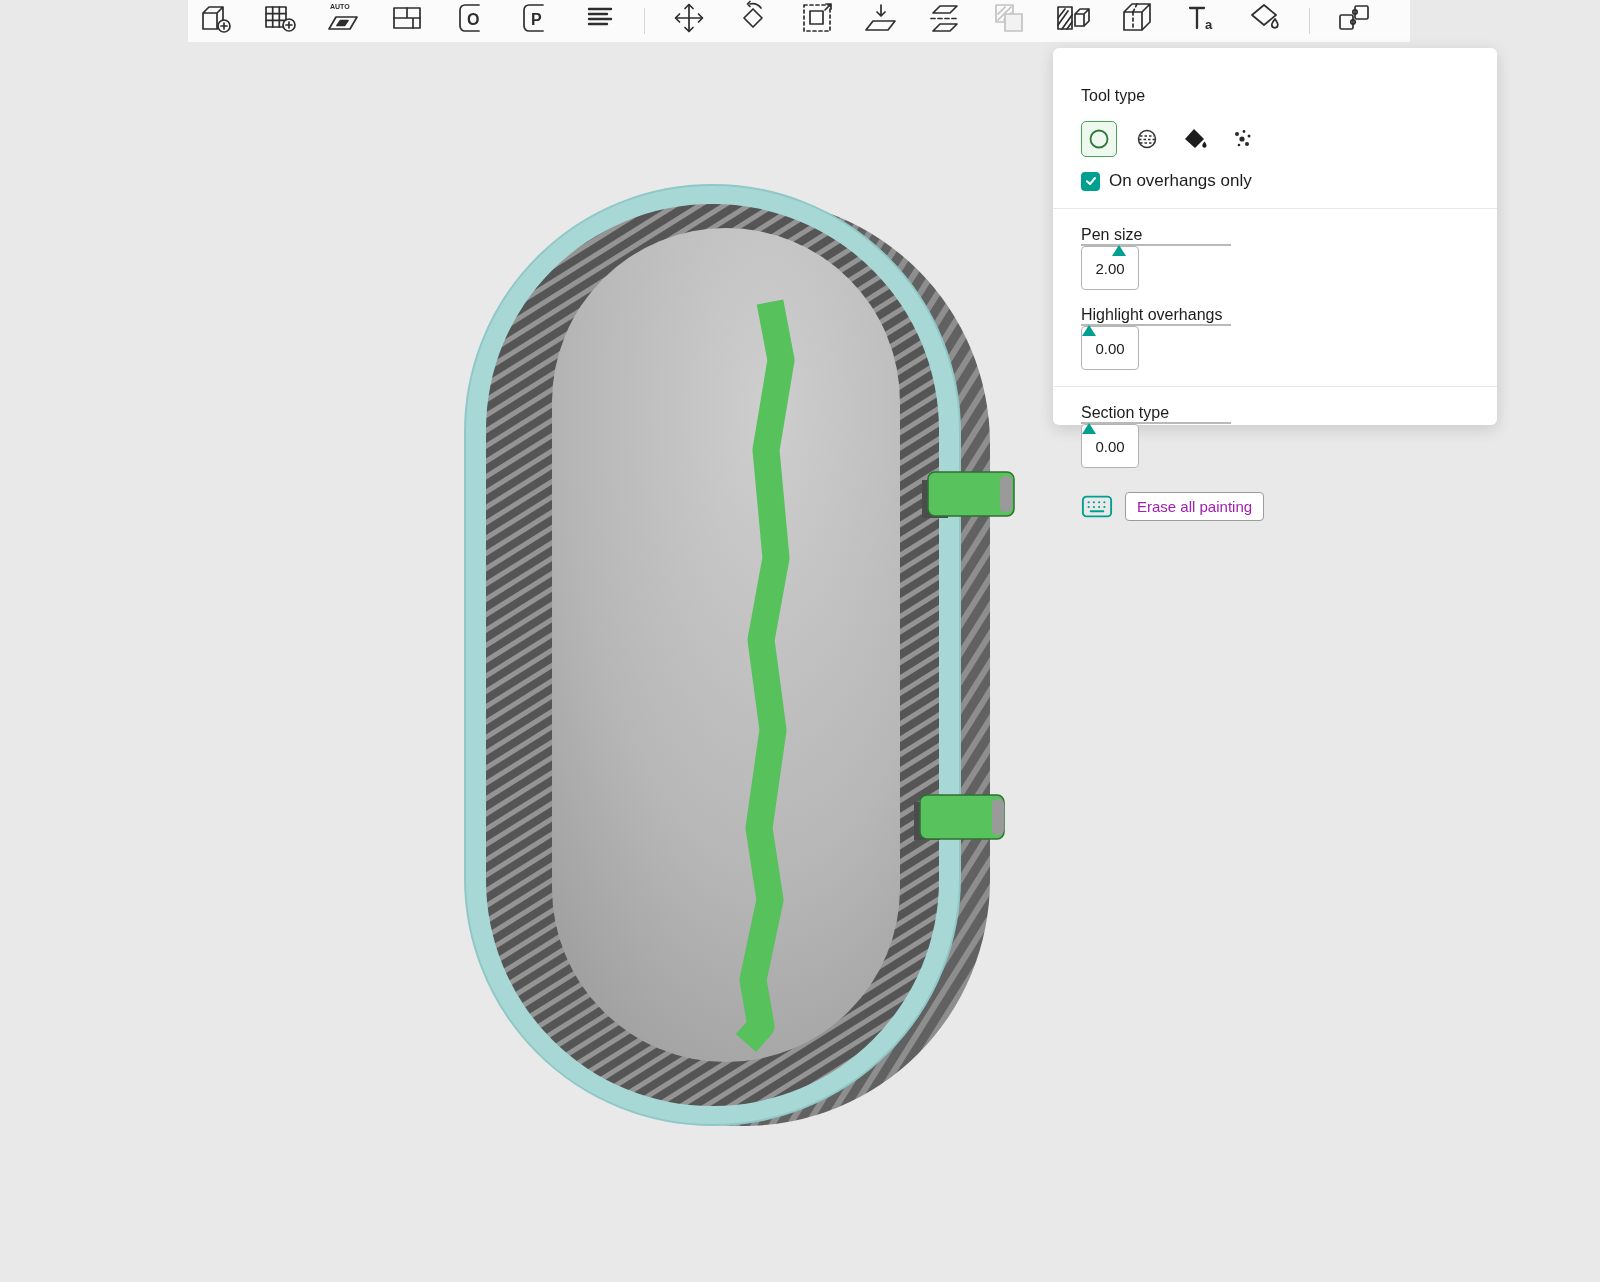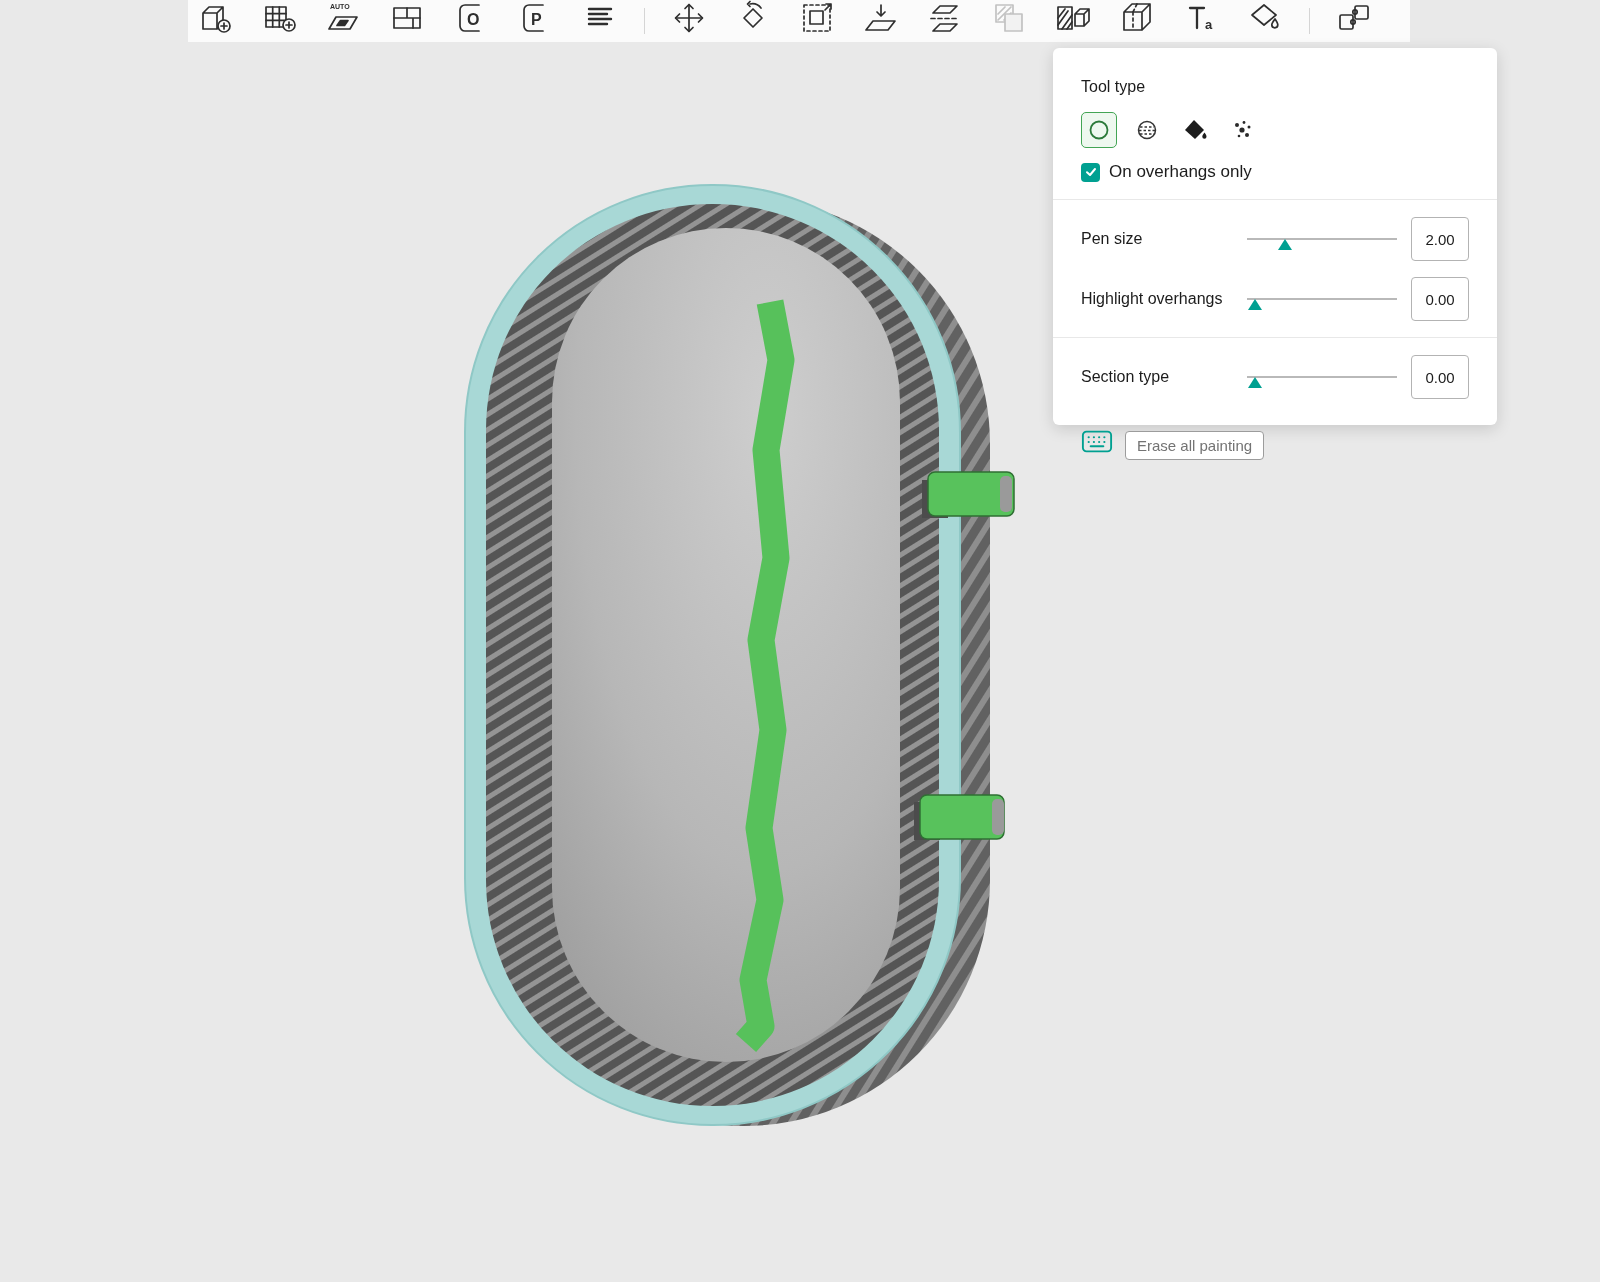--- a/index.html
+++ b/index.html
@@ -14,42 +14,42 @@
       stroke-linecap:round;stroke-linejoin:round;}
   .ti text{fill:#2e2e2e;stroke:none;font-family:"Liberation Sans",sans-serif;}
   .ti.dis{stroke:#c2c2c2;}
   .tb-sep{width:1px;height:26px;background:#d5d5d5;flex:0 0 auto;}
 
   
   .model{position:absolute;left:440px;top:150px;width:600px;height:1000px;}
 
   
   .panel{position:absolute;left:1053px;top:48px;width:444px;height:377px;background:#fff;
-         border-radius:6px;box-shadow:0 4px 16px rgba(0,0,0,.14);padding:30px 28px;box-sizing:border-box;}
+         border-radius:6px;box-shadow:0 4px 16px rgba(0,0,0,.14);padding:39px 28px;box-sizing:border-box;}
   .panel-title{font-size:16px;color:#1c1c1c;margin-bottom:16px;}
   .tool-row{display:flex;gap:12px;margin-bottom:14px;align-items:center;}
   .tool{width:34px;height:34px;border:1px solid transparent;border-radius:5px;display:flex;
         align-items:center;justify-content:center;cursor:pointer;}
   .tool.sel{border-color:#43a554;background:#eef8ef;}
   .check-row{display:flex;align-items:center;gap:9px;font-size:17px;color:#1c1c1c;
              margin-bottom:17px;cursor:pointer;}
   .checkbox{width:19px;height:19px;border-radius:4px;background:#00a091;display:flex;
             align-items:center;justify-content:center;flex:0 0 auto;}
   .divider{height:1px;background:#e8e8e8;margin:0 -28px 17px;}
-  .slider-row{display:flex;align-items:center;margin-bottom:16px;}
+  .slider-row{display:flex;margin-bottom:16px;flex-direction:column;}
   .slider-label{flex:1;font-size:16px;color:#1c1c1c;}
   .track{position:relative;width:150px;height:2px;background:#b9b9b9;margin-right:14px;cursor:pointer;}
   .thumb{position:absolute;top:1px;width:0;height:0;border-left:7px solid transparent;
          border-right:7px solid transparent;border-bottom:11px solid #00a091;transform:translateX(-50%);}
   .num{width:58px;height:44px;box-sizing:border-box;border:1px solid #b3b3b3;border-radius:4px;
        font-size:15px;font-family:inherit;color:#1c1c1c;text-align:center;background:#fff;}
   .erase-row{display:flex;align-items:center;gap:12px;margin-top:24px;}
   .kbd{width:32px;height:23px;cursor:pointer;display:block;}
   .erase-btn{border:1px solid #9c9c9c;background:#fff;border-radius:4px;padding:5px 11px;
-             font-size:15px;color:#737373;font-family:inherit;cursor:pointer;margin-top:8px;}
+             font-size:15px;color:#a21caf;font-family:inherit;cursor:pointer;}
 </style>
 </head>
 <body>
 
 <div class="screen">
 
   <div class="toolbar">
 
     <span class="tb-icon">
       <svg class="ti" viewBox="0 0 40 40">

